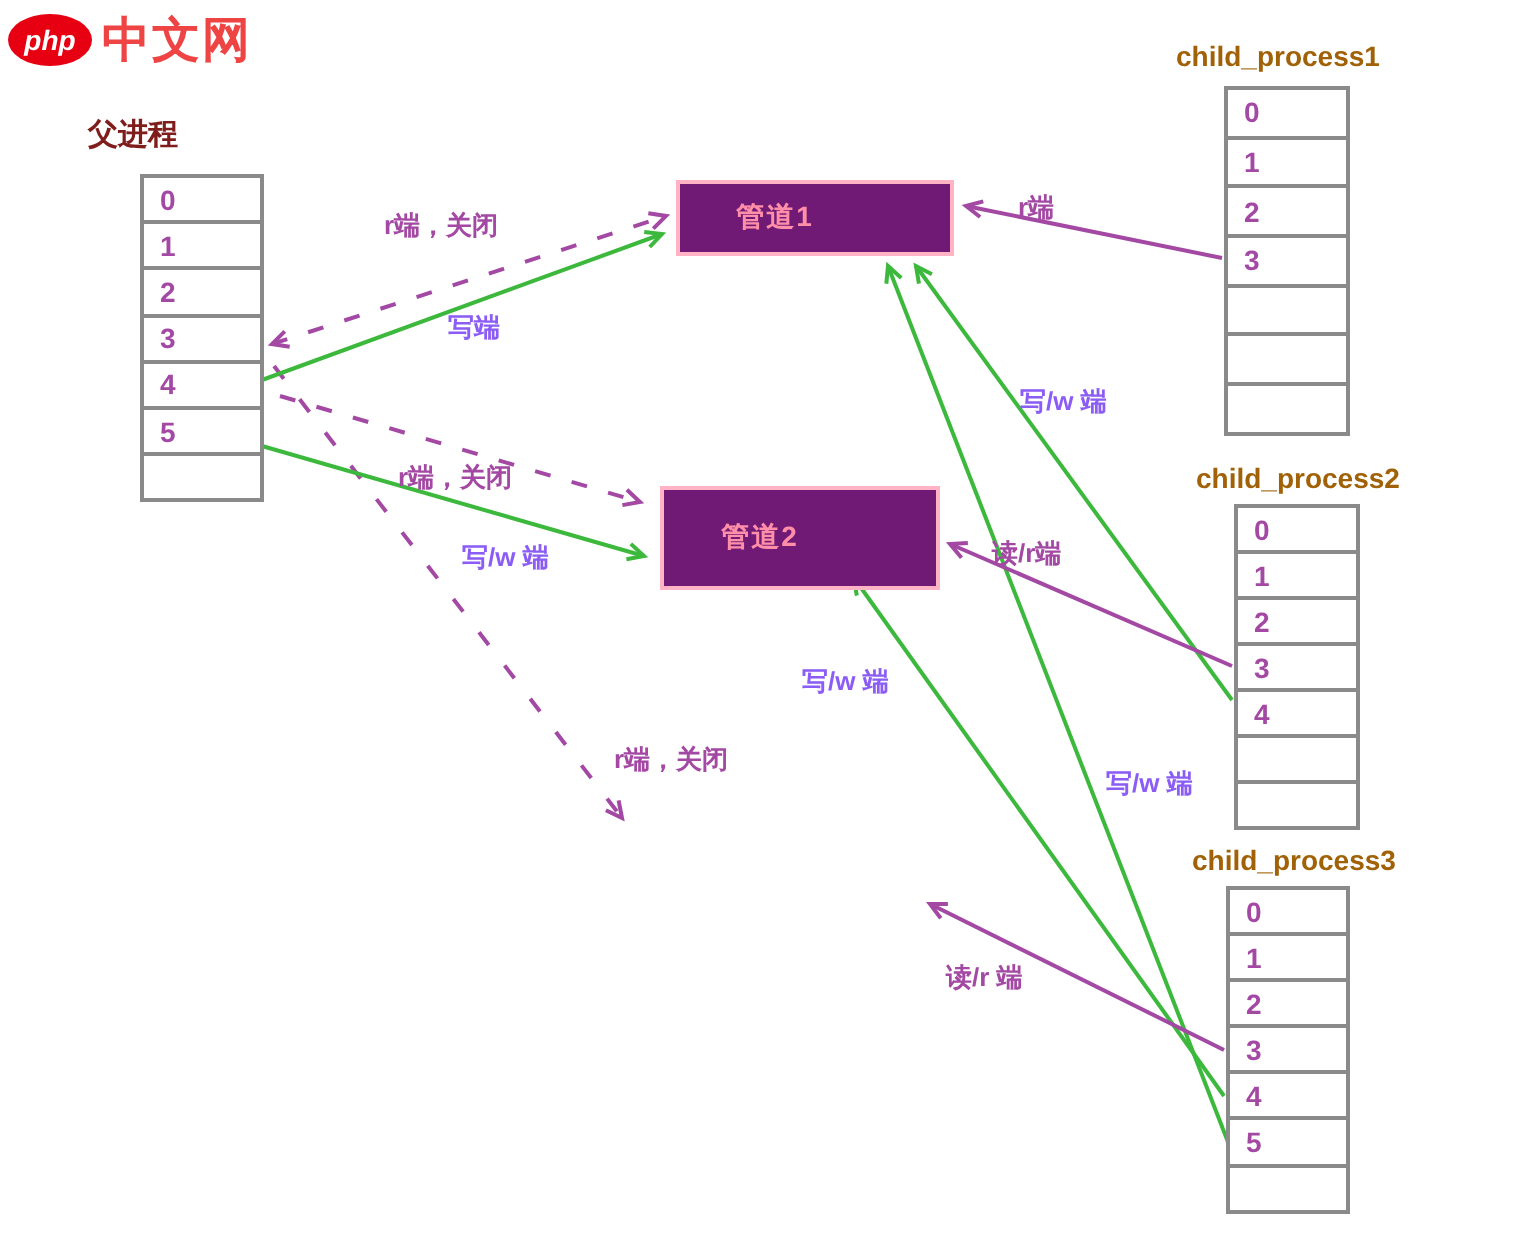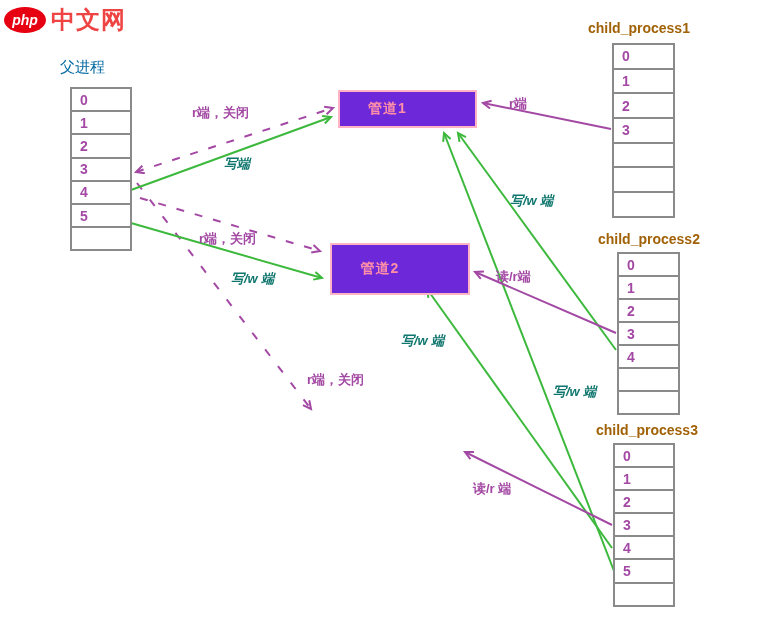--- a/index.html
+++ b/index.html
@@ -6,36 +6,36 @@
   .canvas{position:relative;width:758px;height:621px;background:#ffffff;overflow:hidden;
           font-family:"Liberation Sans","DejaVu Sans",sans-serif;}
   .abs{position:absolute;}
   
   .logo{left:4px;top:4px;display:flex;align-items:center;gap:5px;text-align:right;}
   .logo-badge{width:42px;height:26px;background:#e60012;border-radius:50%;color:#fff;
               font-style:italic;font-weight:bold;font-size:14px;display:flex;
               align-items:center;justify-content:center;}
   .logo-text{font-size:24px;font-weight:700;color:#ef4444;letter-spacing:1px;}
   
-  .parent-title{left:60px;top:58px;font-size:15px;font-weight:normal;color:#0369a1;}
+  .parent-title{left:44px;top:58px;font-size:15px;font-weight:bold;color:#7f1d1d;}
   .child-title{font-size:14px;font-weight:bold;color:#a16207;}
   
   .fd-table{display:flex;flex-direction:column;}
   .fd-cell{box-sizing:border-box;border:2px solid #8a8a8a;margin-top:-2px;background:#fff;
            color:#a349a4;font-weight:bold;font-size:14px;padding-left:8px;
            display:flex;align-items:center;}
   .fd-cell:first-child{margin-top:0;}
   
-  .pipe-box{box-sizing:border-box;border:2px solid #ffb3c4;background:#6d28d9;
+  .pipe-box{box-sizing:border-box;border:2px solid #ffb3c4;background:#701a75;
             color:#ff8fa8;font-weight:bold;font-size:14px;letter-spacing:1px;
             display:flex;align-items:center;justify-content:center;padding-right:40px;}
   
   .edge-label{font-size:13px;font-weight:bold;white-space:nowrap;}
   .lbl-purple{color:#a349a4;}
-  .lbl-green{color:#0f766e;font-style:italic;}
+  .lbl-green{color:#8b5cf6;}
   
   .watermark{left:618px;top:597px;font-size:13px;color:#c9c9c9;white-space:nowrap;}
   svg.wires{left:0;top:0;pointer-events:none;}
 </style>
 </head>
 <body>
 
 <div class="canvas">
 
   <svg class="wires abs" width="758" height="621" viewBox="0 0 758 621">

